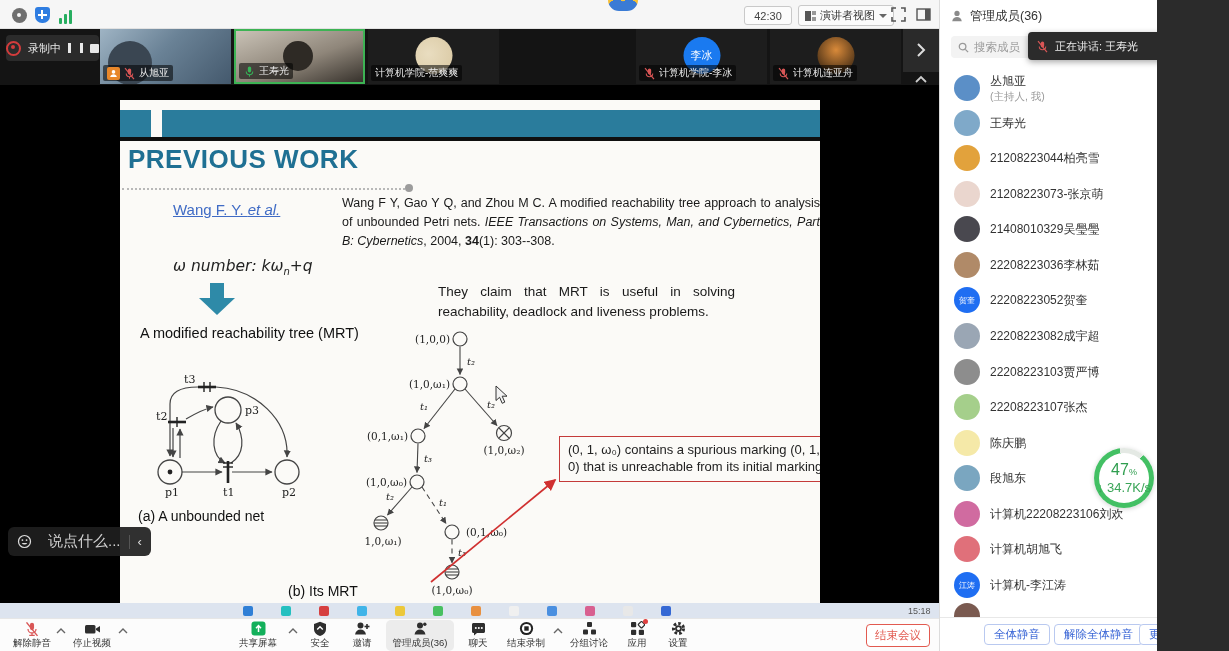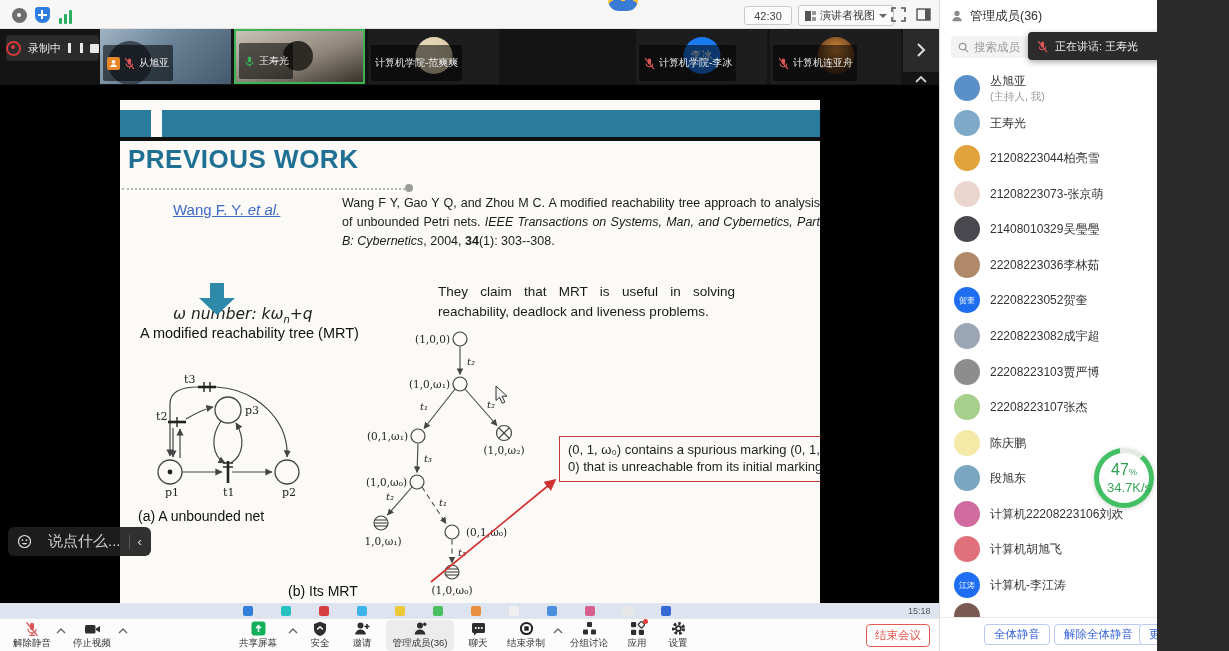--- a/index.html
+++ b/index.html
@@ -25,42 +25,42 @@
   
   .vstrip{position:absolute;left:0;top:28px;width:939px;height:57px;background:#141414;z-index:5;}
   .recpill{position:absolute;left:6px;top:7px;height:26px;background:#2b2b2b;border-radius:4px;display:flex;align-items:center;gap:7px;padding:0 0;}
   .recdot{width:11px;height:11px;border:2px solid #d43c3c;border-radius:50%;position:relative;}
   .recdot:after{content:"";position:absolute;left:2.5px;top:2.5px;width:4px;height:4px;border-radius:50%;background:#d43c3c;}
   .reclabel{font-size:11px;color:#e8e8e8;}
   .pauseic{width:9px;height:10px;border-left:3px solid #e8e8e8;border-right:3px solid #e8e8e8;}
   .stopic{width:9px;height:9px;background:#e8e8e8;border-radius:1px;}
   .thumb{position:absolute;top:1px;height:55px;width:131px;background:#1d1d1d;overflow:hidden;}
   .thumb .tag{position:absolute;left:3px;bottom:3px;max-width:124px;background:rgba(0,0,0,.55);border-radius:2px;
-              display:flex;align-items:center;gap:3px;padding:11px 4px;font-size:10px;color:#eee;white-space:nowrap;}
+              display:flex;align-items:center;gap:3px;padding:1px 4px;font-size:10px;color:#eee;white-space:nowrap;}
   .hostbadge{width:13px;height:13px;background:#e8872a;border-radius:2px;display:flex;align-items:center;justify-content:center;flex:none;}
   .avbig{position:absolute;left:50%;top:8px;transform:translateX(-50%);width:37px;height:37px;border-radius:50%;
          display:flex;align-items:center;justify-content:center;color:#fff;font-size:11px;}
   .nextpanel{position:absolute;left:903px;top:0;width:36px;height:44px;background:#2a2a2a;display:flex;align-items:center;justify-content:center;}
   .upchev{position:absolute;left:912px;top:44px;width:18px;height:13px;display:flex;align-items:center;justify-content:center;}
   .micico{display:inline-flex;width:13px;height:13px;flex:none;}
   .micico svg,.cami svg{width:100%;height:100%;}
   
   .slide{position:absolute;left:120px;top:100px;width:700px;height:503px;background:#fbfaf7;overflow:hidden;z-index:2;}
   .tealA{position:absolute;left:0;top:10px;width:31px;height:27px;background:#2a7c9c;}
   .tealB{position:absolute;left:42px;top:10px;width:658px;height:27px;background:#2a7c9c;}
   .tealshadow{position:absolute;left:0;top:37px;width:700px;height:4px;background:#0f0f0f;}
   .stitle{position:absolute;left:8px;top:44px;font-size:26px;font-weight:bold;color:#1f7093;letter-spacing:.5px;}
   .dotline{position:absolute;left:2px;top:88px;width:283px;border-top:2px dotted #b8b8b8;}
   .dotend{position:absolute;left:285px;top:84px;width:8px;height:8px;border-radius:50%;background:#9c9c9c;}
   .author{position:absolute;left:53px;top:101px;font-size:15px;color:#3f6bc5;text-decoration:underline;}
   .author .etal{font-style:italic;}
   .cite{position:absolute;left:222px;top:94px;width:478px;font-size:12.5px;line-height:1.5;color:#1a1a1a;text-align:justify;}
   .cite .jrnl{font-style:italic;}
   .cite .vol{font-weight:bold;}
-  .omega{position:absolute;left:53px;top:157px;font-size:15.5px;font-style:italic;color:#222;font-family:"DejaVu Sans",sans-serif;margin-top:48px;}
+  .omega{position:absolute;left:53px;top:157px;font-size:15.5px;font-style:italic;color:#222;font-family:"DejaVu Sans",sans-serif;}
   .omega sub{font-size:10px;}
   .tarrow-stem{position:absolute;left:90px;top:183px;width:14px;height:15px;background:#2e8aa8;}
   .tarrow-head{position:absolute;left:79px;top:198px;width:0;height:0;border-left:18px solid transparent;border-right:18px solid transparent;border-top:17px solid #2e8aa8;}
   .claim{position:absolute;left:318px;top:182px;width:297px;font-size:13.5px;line-height:1.45;color:#1a1a1a;text-align:justify;}
   .mrthead{position:absolute;left:20px;top:225px;font-size:14.5px;color:#111;}
   .figcap{position:absolute;font-size:14px;color:#111;}
   .redbox{position:absolute;left:439px;top:336px;width:256px;border:1.6px solid #c43a3a;padding:5px 8px;font-size:13px;line-height:1.3;color:#222;background:#fbfaf7;}
   .figsvg text{font-family:"DejaVu Serif",serif;fill:#222;}
   
   .chatpill{position:absolute;left:8px;top:527px;height:29px;background:rgba(30,30,30,.92);border-radius:6px;

